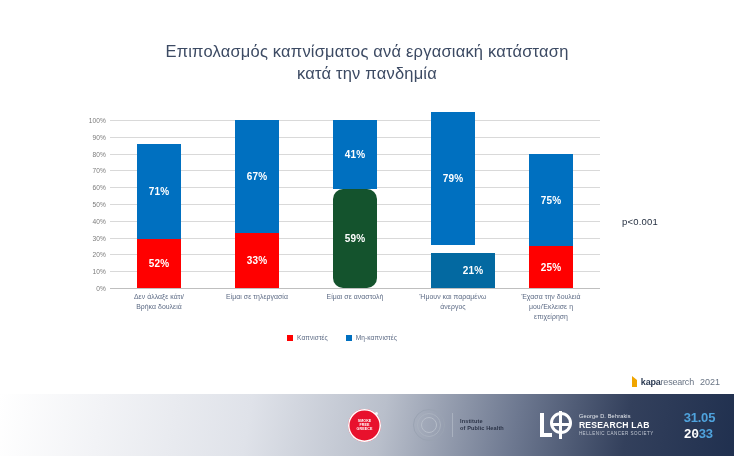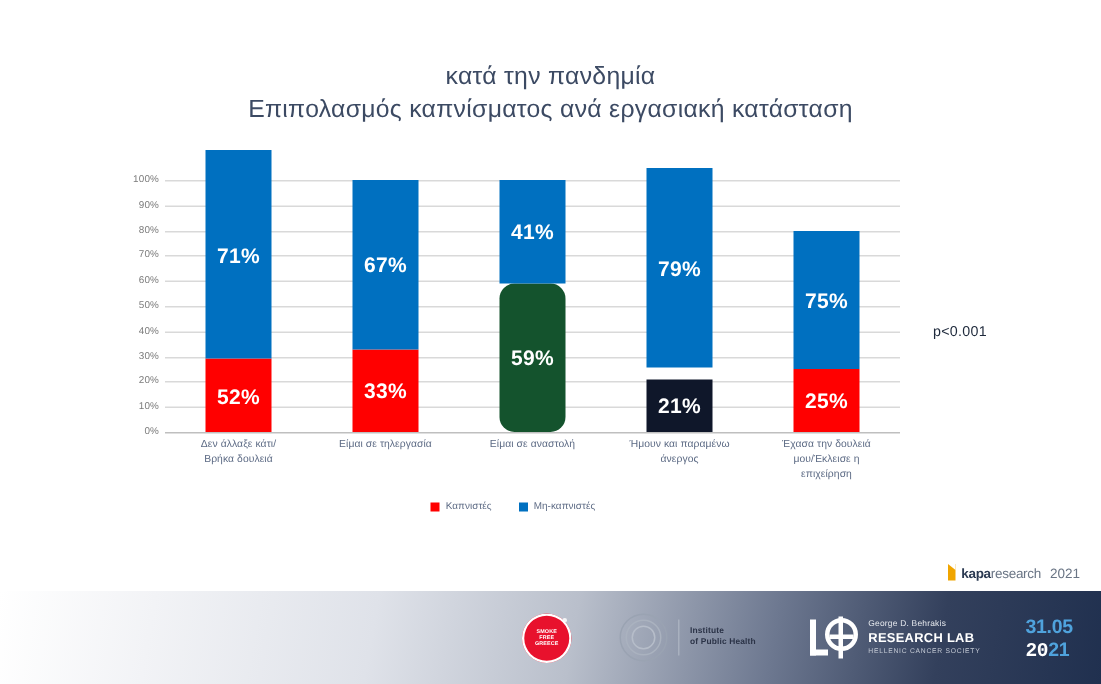--- a/index.html
+++ b/index.html
@@ -96,21 +96,21 @@
     left: 0;
     width: 100%;
     display: flex;
     align-items: center;
     justify-content: center;
   }
   .seg.smoker  { background: #ff0000; bottom: 0; }
   .seg.nonsmoker { background: #0070c0; }
   .seg-label {
     color: #ffffff;
-    font-size: 14px;
+    font-size: 10px;
     font-weight: bold;
     letter-spacing: .2px;
   }
 
   
   #cat-labels {
     position: absolute;
     left: 48px;
     top: 180px;
     width: 490px;
@@ -368,22 +368,22 @@
   #footer-date .fd-day { font-size: 13px; color: #4fa3dd; font-weight: bold; letter-spacing: -.2px; }
   #footer-date .fd-y1  { font-size: 13px; color: #ffffff; font-weight: bold; letter-spacing: -.2px; font-family: Liberation Mono, monospace; }
   #footer-date .fd-y2  { font-size: 13px; color: #4fa3dd; font-weight: bold; letter-spacing: -.2px; }
 </style>
 </head>
 <body>
 
 <div id="slide">
 
   <div id="chart-title">
+    <span class="t-line">Επιπολασμός καπνίσματος ανά εργασιακή κατάσταση</span>
     <span class="t-line">κατά την πανδημία</span>
-    <span class="t-line">Επιπολασμός καπνίσματος ανά εργασιακή κατάσταση</span>
   </div>
 
   <div id="chart-area">
 
     <div id="ytick-wrap">
         <div class="ytick" style="top: 0px;">100%</div>
         <div class="ytick" style="top: 16.8px;">90%</div>
         <div class="ytick" style="top: 33.6px;">80%</div>
         <div class="ytick" style="top: 50.4px;">70%</div>
         <div class="ytick" style="top: 67.2px;">60%</div>
@@ -403,42 +403,42 @@
         <div class="gridline" style="top: 84px;"></div>
         <div class="gridline" style="top: 100.8px;"></div>
         <div class="gridline" style="top: 117.6px;"></div>
         <div class="gridline" style="top: 134.4px;"></div>
         <div class="gridline" style="top: 151.2px;"></div>
         <div class="gridline axis-base" style="top: 168px;"></div>
         <div class="bar-group" style="left: 27px;">
           <div class="seg smoker" style="height: 48.72px; background: rgb(255, 0, 0);">
             <span class="seg-label">52%</span>
           </div>
-          <div class="seg nonsmoker" style="height: 139px; bottom: 48.72px; background: rgb(0, 112, 192);">
+          <div class="seg nonsmoker" style="height: 95px; bottom: 48.72px; background: rgb(0, 112, 192);">
             <span class="seg-label">71%</span>
           </div>
         </div>
         <div class="bar-group" style="left: 125px;">
           <div class="seg smoker" style="height: 55.44px; background: rgb(255, 0, 0);">
             <span class="seg-label">33%</span>
           </div>
           <div class="seg nonsmoker" style="height: 112.56px; bottom: 55.44px; background: rgb(0, 112, 192);">
             <span class="seg-label">67%</span>
           </div>
         </div>
         <div class="bar-group" style="left: 223px;">
           <div class="seg smoker" style="height: 99.12px; background: #14532d; border-radius: 10px;">
             <span class="seg-label">59%</span>
           </div>
           <div class="seg nonsmoker" style="height: 68.88px; bottom: 99.12px; background: rgb(0, 112, 192);">
             <span class="seg-label">41%</span>
           </div>
         </div>
         <div class="bar-group" style="left: 321px;">
-          <div class="seg smoker" style="height: 35.28px; background: #0f172a;">
+          <div class="seg smoker" style="height: 35.28px; background: #0369a1; padding-left: 20px;">
             <span class="seg-label">21%</span>
           </div>
           <div class="seg nonsmoker" style="height: 132.72px; bottom: 43px; background: rgb(0, 112, 192);">
             <span class="seg-label">79%</span>
           </div>
         </div>
         <div class="bar-group" style="left: 419px;">
           <div class="seg smoker" style="height: 42px; background: rgb(255, 0, 0);">
             <span class="seg-label">25%</span>
           </div>
@@ -507,19 +507,19 @@
         </span>
         <span id="behrakis-text">
           <div class="bt-1">George D. Behrakis</div>
           <div class="bt-2">RESEARCH LAB</div>
           <div class="bt-3">HELLENIC CANCER SOCIETY</div>
         </span>
       </div>
 
       <div id="footer-date">
         <div><span class="fd-day">31.05</span></div>
-        <div><span class="fd-y1">20</span><span class="fd-y2">21</span></div>
+        <div><span class="fd-y1">20</span><span class="fd-y2">33</span></div>
       </div>
 
     </div>
   </div>
 
 </div>
 
 </body></html>

